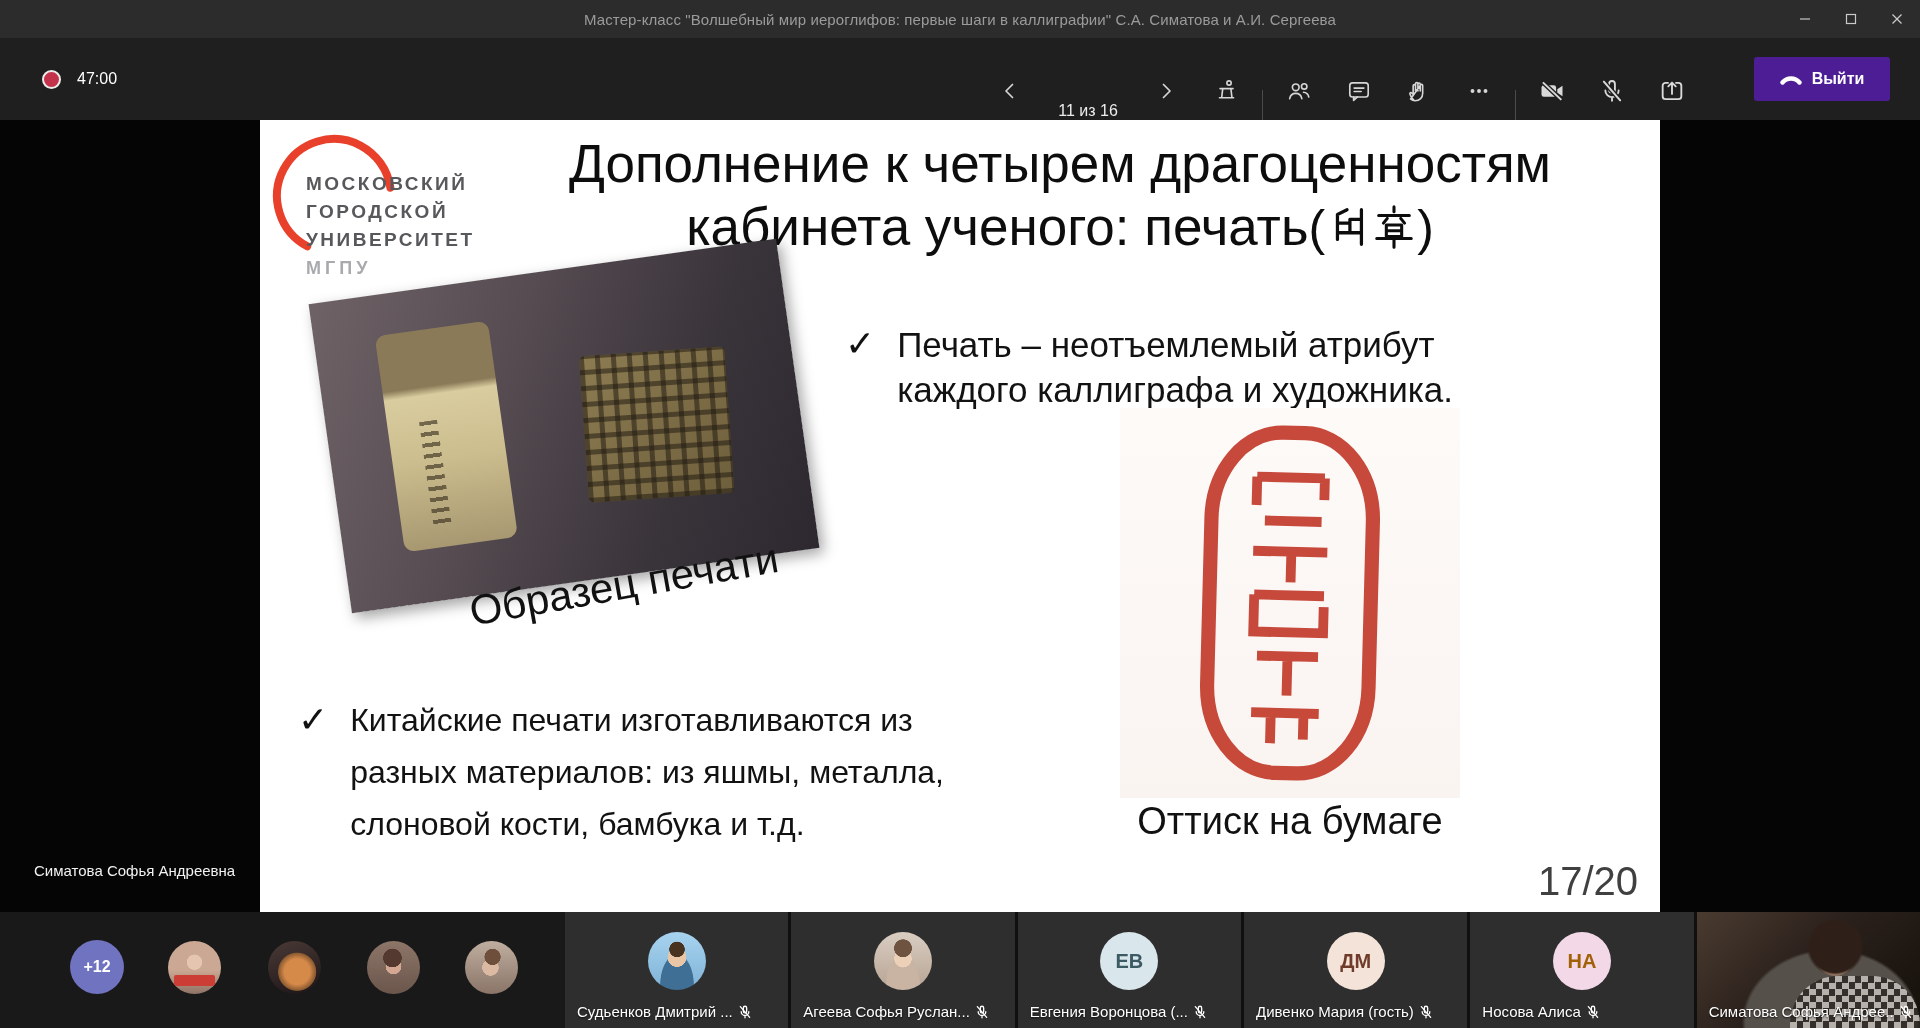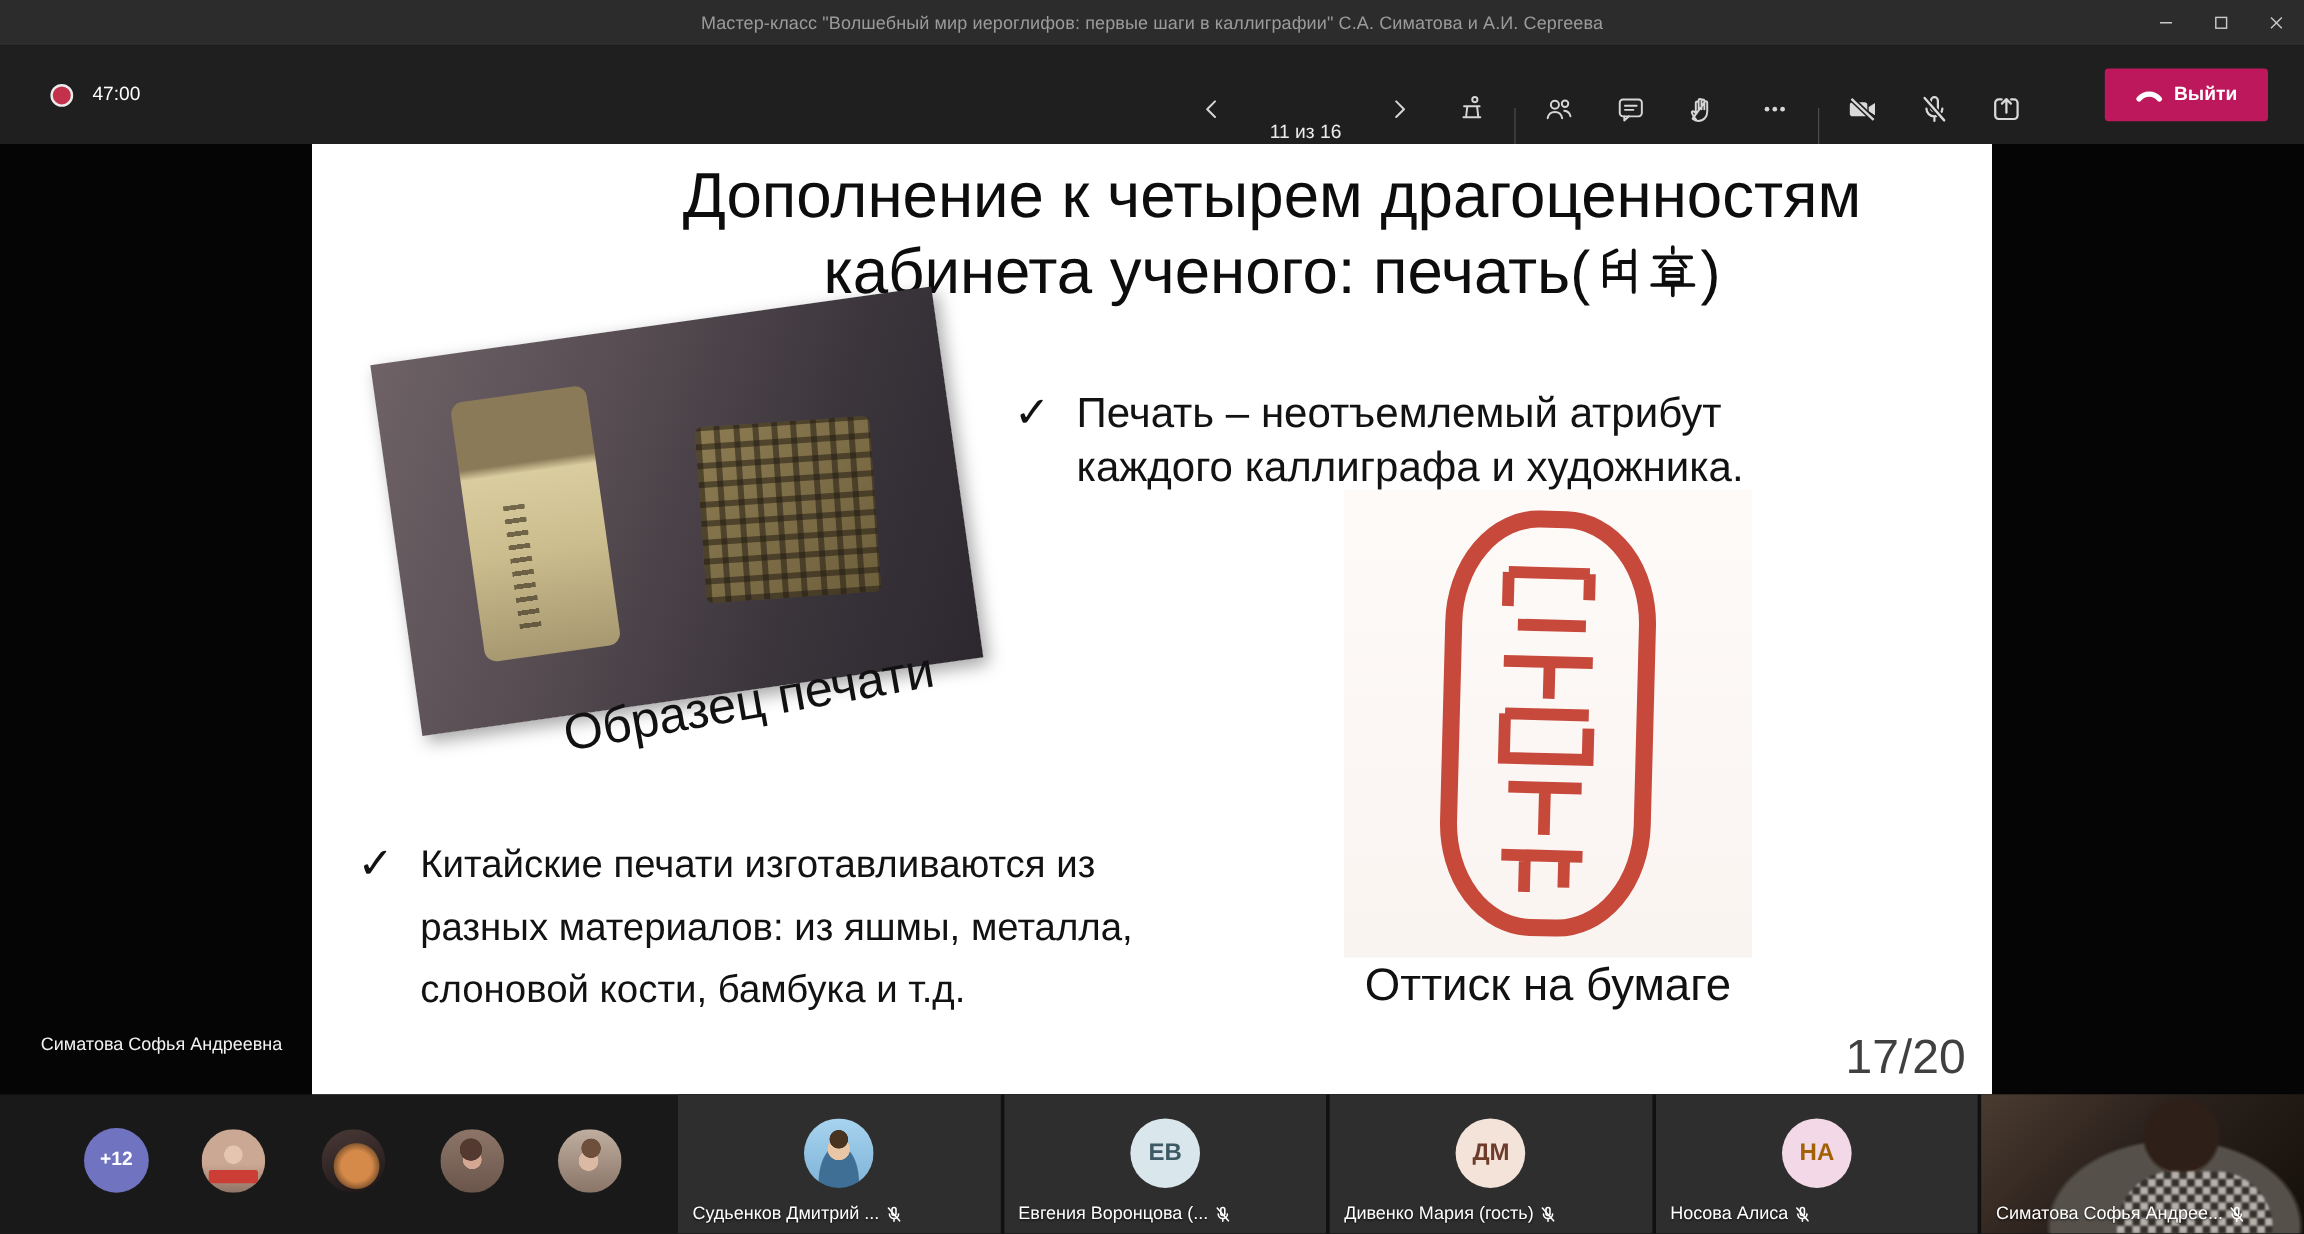--- a/index.html
+++ b/index.html
@@ -223,33 +223,44 @@
         </svg>
       </div>
       <div class="icon-btn">
         <svg width="28" height="28" viewBox="0 0 24 24" fill="none" stroke="#d9d9d9" stroke-width="1.6" stroke-linecap="round" stroke-linejoin="round">
           <path d="M8.6 5H6.5A2.5 2.5 0 0 0 4 7.5v9A2.5 2.5 0 0 0 6.5 19h11a2.5 2.5 0 0 0 2.5-2.5v-9A2.5 2.5 0 0 0 17.5 5h-2.1"></path>
           <path d="M12 14.5V4.8M8.8 8 12 4.8 15.2 8"></path>
         </svg>
       </div>
     </div>
 
-    <div class="leave-btn" style="background: #be185d;">
+    <div class="leave-btn" style="background: #4c1d95;">
       <svg width="22" height="16" viewBox="0 0 22 16">
         <path d="M2.5 11.5C7 6.2 15 6.2 19.5 11.5" fill="none" stroke="#fff" stroke-width="4.4" stroke-linecap="round"></path>
       </svg>
       <span>Выйти</span>
     </div>
   </div>
 
   <div class="stage">
     <div class="presenter-label">Симатова Софья Андреевна</div>
 
     <div class="slide">
 
+      <div class="logo">
+        <svg class="arc" width="132" height="132" viewBox="0 0 132 132" style="color: rgb(232, 64, 42);">
+          <circle cx="66" cy="66" r="57" fill="none" stroke="currentColor" stroke-width="8" stroke-linecap="round" stroke-dasharray="232 358" transform="rotate(118 66 66)"></circle>
+        </svg>
+        <div class="lg-text">
+          <div>МОСКОВСКИЙ</div>
+          <div>ГОРОДСКОЙ</div>
+          <div>УНИВЕРСИТЕТ</div>
+          <div class="lg-mgpu">МГПУ</div>
+        </div>
+      </div>
 
       <div class="slide-title">
         <div>Дополнение к четырем драгоценностям</div>
         <div>
           <span>кабинета ученого: печать</span><span class="paren">(</span><svg class="cjk" width="46" height="48" viewBox="0 0 48 48" fill="none" stroke="#0d0d0d" stroke-width="3.4" stroke-linecap="round" stroke-linejoin="round">
               <path d="M23 6 13 11M13 11v26M13 20h11M13 30h11M38 6v36M26 16h12M26 16v14h12"></path>
             </svg><svg class="cjk" width="46" height="48" viewBox="0 0 48 48" fill="none" stroke="#0d0d0d" stroke-width="3.2" stroke-linecap="round" stroke-linejoin="round">
               <path d="M24 3v5M8 12h32M17 15l-4 5M31 15l4 5M16 22h16v12H16zM16 28h16M6 36h36M24 36v9"></path>
             </svg><span class="paren">)</span>
         </div>
@@ -309,20 +320,31 @@
         <div class="tile-label">
           <span class="nm">Судьенков Дмитрий ...</span>
           <svg width="16" height="16" viewBox="0 0 24 24" fill="none" stroke="#fff" stroke-width="2" stroke-linecap="round">
               <rect x="9.5" y="3.4" width="5" height="10" rx="2.5"></rect>
               <path d="M6.3 11.5a5.7 5.7 0 0 0 11.4 0M12 17.2v3.4"></path>
               <line x1="5" y1="4" x2="19" y2="20"></line>
             </svg>
         </div>
       </div>
 
+      <div class="tile">
+        <div class="circ photo2"></div>
+        <div class="tile-label">
+          <span class="nm">Агеева Софья Руслан...</span>
+          <svg width="16" height="16" viewBox="0 0 24 24" fill="none" stroke="#fff" stroke-width="2" stroke-linecap="round">
+              <rect x="9.5" y="3.4" width="5" height="10" rx="2.5"></rect>
+              <path d="M6.3 11.5a5.7 5.7 0 0 0 11.4 0M12 17.2v3.4"></path>
+              <line x1="5" y1="4" x2="19" y2="20"></line>
+            </svg>
+        </div>
+      </div>
 
       <div class="tile">
         <div class="circ" style="background: rgb(217, 230, 235); color: rgb(59, 90, 100);">ЕВ</div>
         <div class="tile-label">
           <span class="nm">Евгения Воронцова (...</span>
           <svg width="16" height="16" viewBox="0 0 24 24" fill="none" stroke="#fff" stroke-width="2" stroke-linecap="round">
               <rect x="9.5" y="3.4" width="5" height="10" rx="2.5"></rect>
               <path d="M6.3 11.5a5.7 5.7 0 0 0 11.4 0M12 17.2v3.4"></path>
               <line x1="5" y1="4" x2="19" y2="20"></line>
             </svg>

